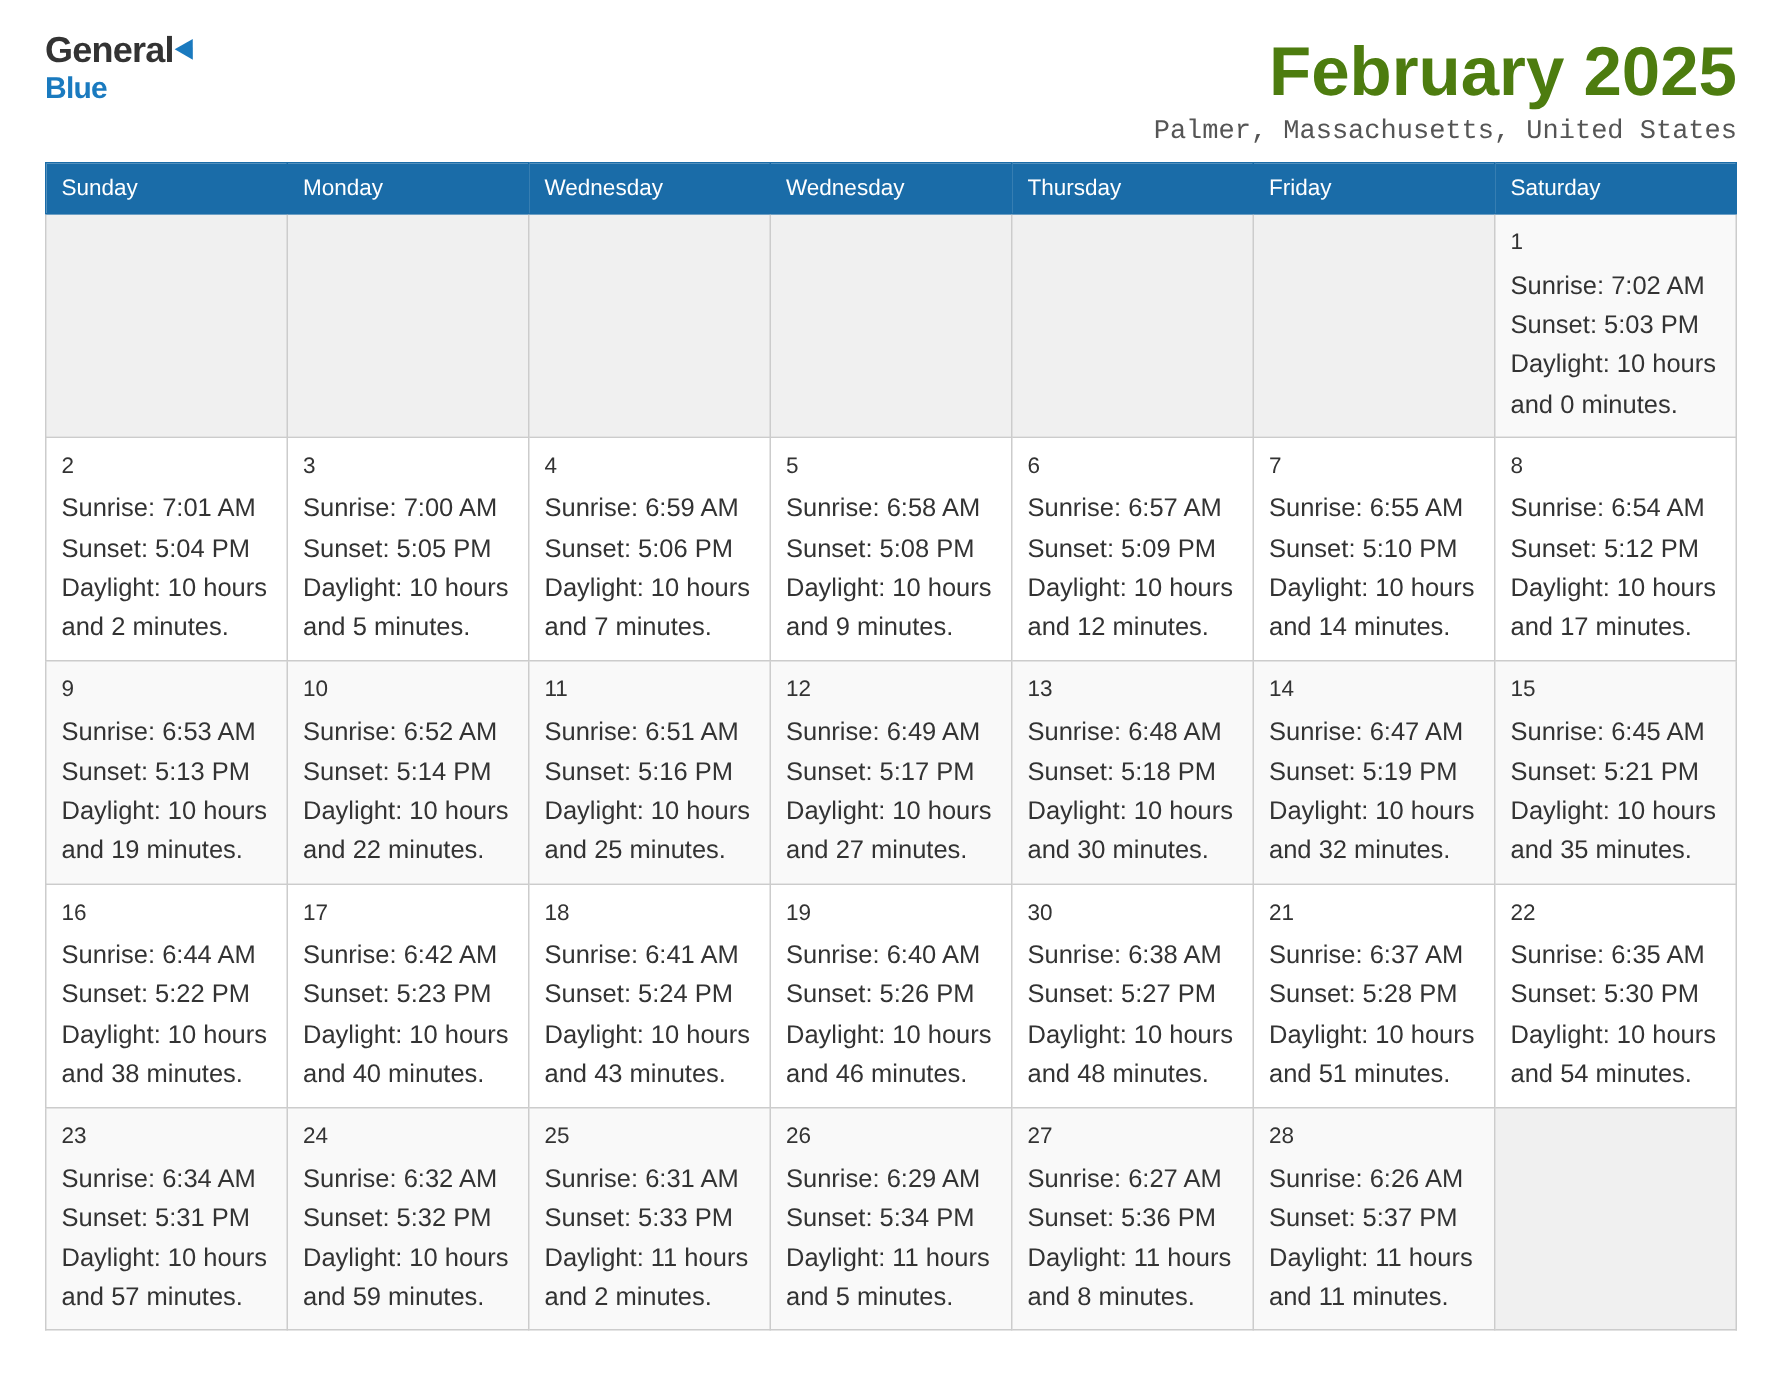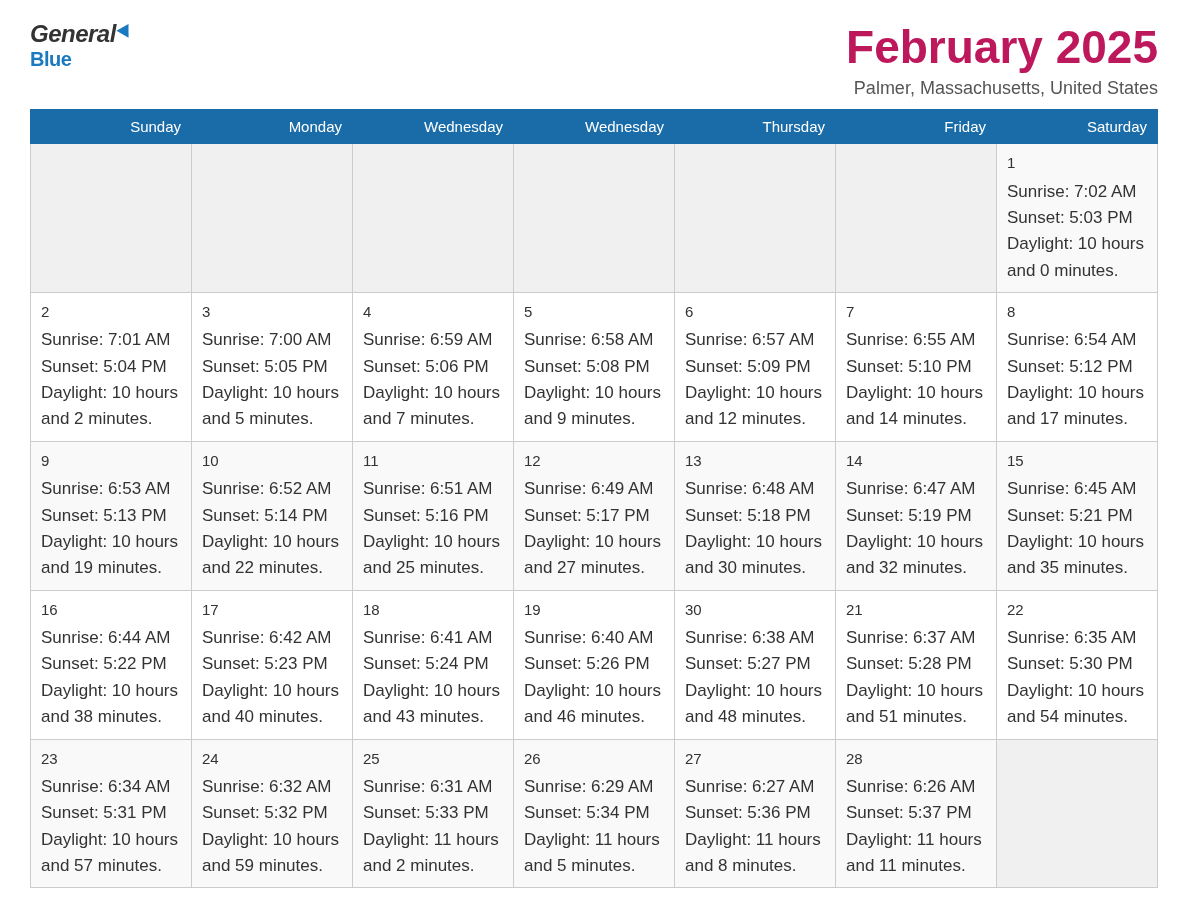--- a/index.html
+++ b/index.html
@@ -19,39 +19,40 @@
       display: flex;
       flex-direction: column;
       align-items: flex-start;
     }
     .title-section {
       text-align: right;
     }
     .month-title {
       font-size: 46px;
       font-weight: bold;
-      color: #be185d;
+      color: #4d7c0f;
     }
     .location-title {
       font-size: 18px;
       color: #555;
       margin-top: 4px;
+      font-family: Liberation Mono, monospace;
     }
     .calendar {
       width: 100%;
       border-collapse: collapse;
       margin-top: 8px;
     }
     .calendar thead tr th {
       background-color: #1a6ca8;
       color: #fff;
       padding: 8px 10px;
       font-size: 15px;
       font-weight: normal;
-      text-align: right;
+      text-align: left;
       border: 1px solid #1a6ca8;
     }
     .calendar tbody tr td {
       vertical-align: top;
       padding: 8px 10px;
       border: 1px solid #ccc;
       width: 14.28%;
       font-size: 13px;
       line-height: 1.5;
       min-height: 100px;
@@ -72,22 +73,21 @@
     .day-info {
       font-size: 17px;
       color: #333;
       line-height: 1.55;
     }
     .empty-cell {
       background-color: #f0f0f0 !important;
     }
     .logo-row {
       display: flex;
-      align-items: center;
-      font-style: italic;
+      align-items: flex-end;
     }
     .logo-text-general {
       font-size: 24px;
       font-weight: bold;
       color: #333;
       letter-spacing: -0.5px;
     }
     .logo-triangle {
       display: inline-block;
       position: relative;

